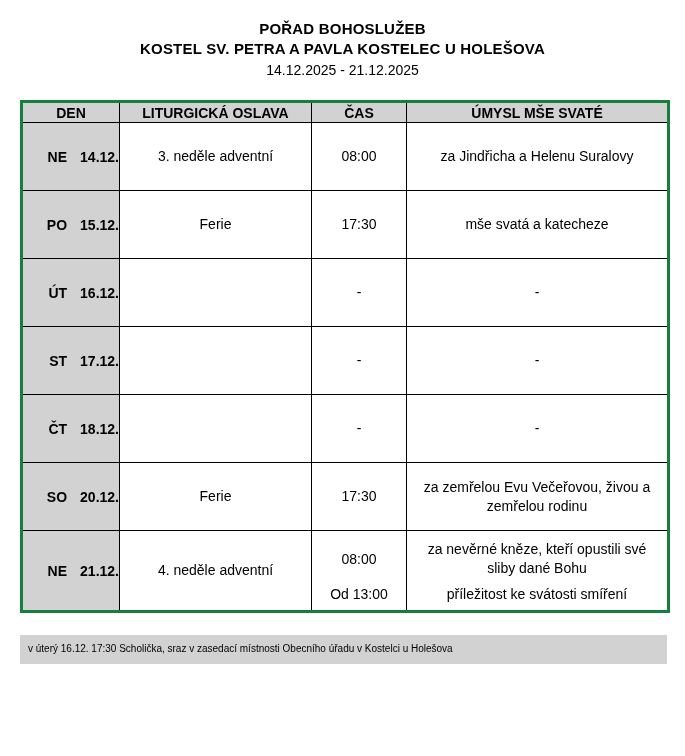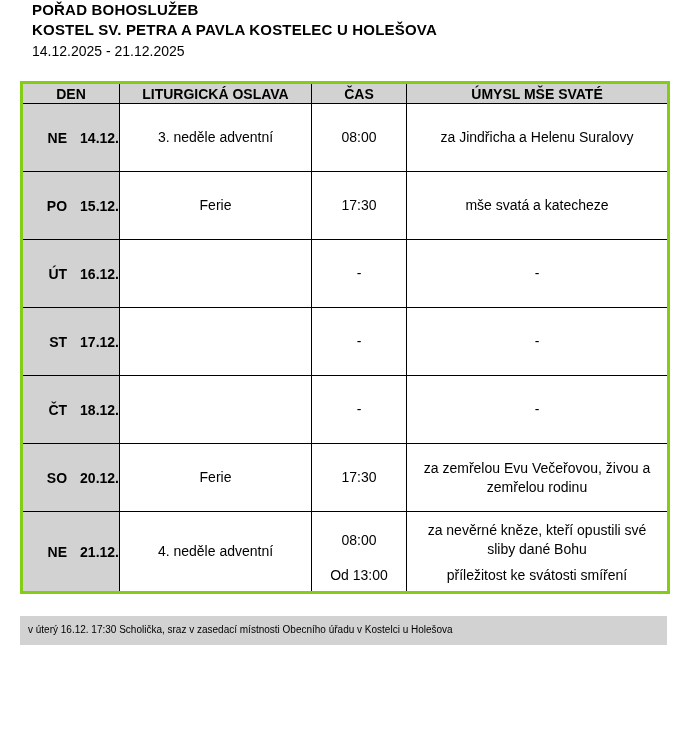--- a/index.html
+++ b/index.html
@@ -1,23 +1,23 @@
 <!DOCTYPE html>
 <html><head>
 <meta charset="utf-8">
 <style>
   * { margin:0; padding:0; box-sizing:border-box; }
   html,body { width:685px; background:#ffffff; font-family:"Liberation Sans", sans-serif; color:#000; }
   .page { width:685px; height:756px; background:#fff; overflow:hidden; }
 
-  .titles { text-align:left; padding-top:0;margin-left:32px; }
+  .titles { text-align:center; padding-top:19px; }
   .title-line1, .title-line2 { font-size:15px; font-weight:bold; line-height:20px; letter-spacing:0.2px; }
   .title-date { font-size:14px; line-height:20px; margin-top:1px; }
 
-  table.schedule { border-collapse:collapse; margin:20px 0 3px 20px; width:647px; border:3px solid #84cc16; table-layout:fixed; }
+  table.schedule { border-collapse:collapse; margin:20px 0 3px 20px; width:647px; border:3px solid #15803d; table-layout:fixed; }
   table.schedule th, table.schedule td { border:1px solid #000; font-size:14px; }
 
   col.c-day { width:98px; }
   col.c-celebration { width:192px; }
   col.c-time { width:95px; }
   col.c-intention { width:262px; }
 
   th { height:21px; font-weight:bold; text-align:center; vertical-align:middle; }
   .gray { background:#d2d2d2; }
 

